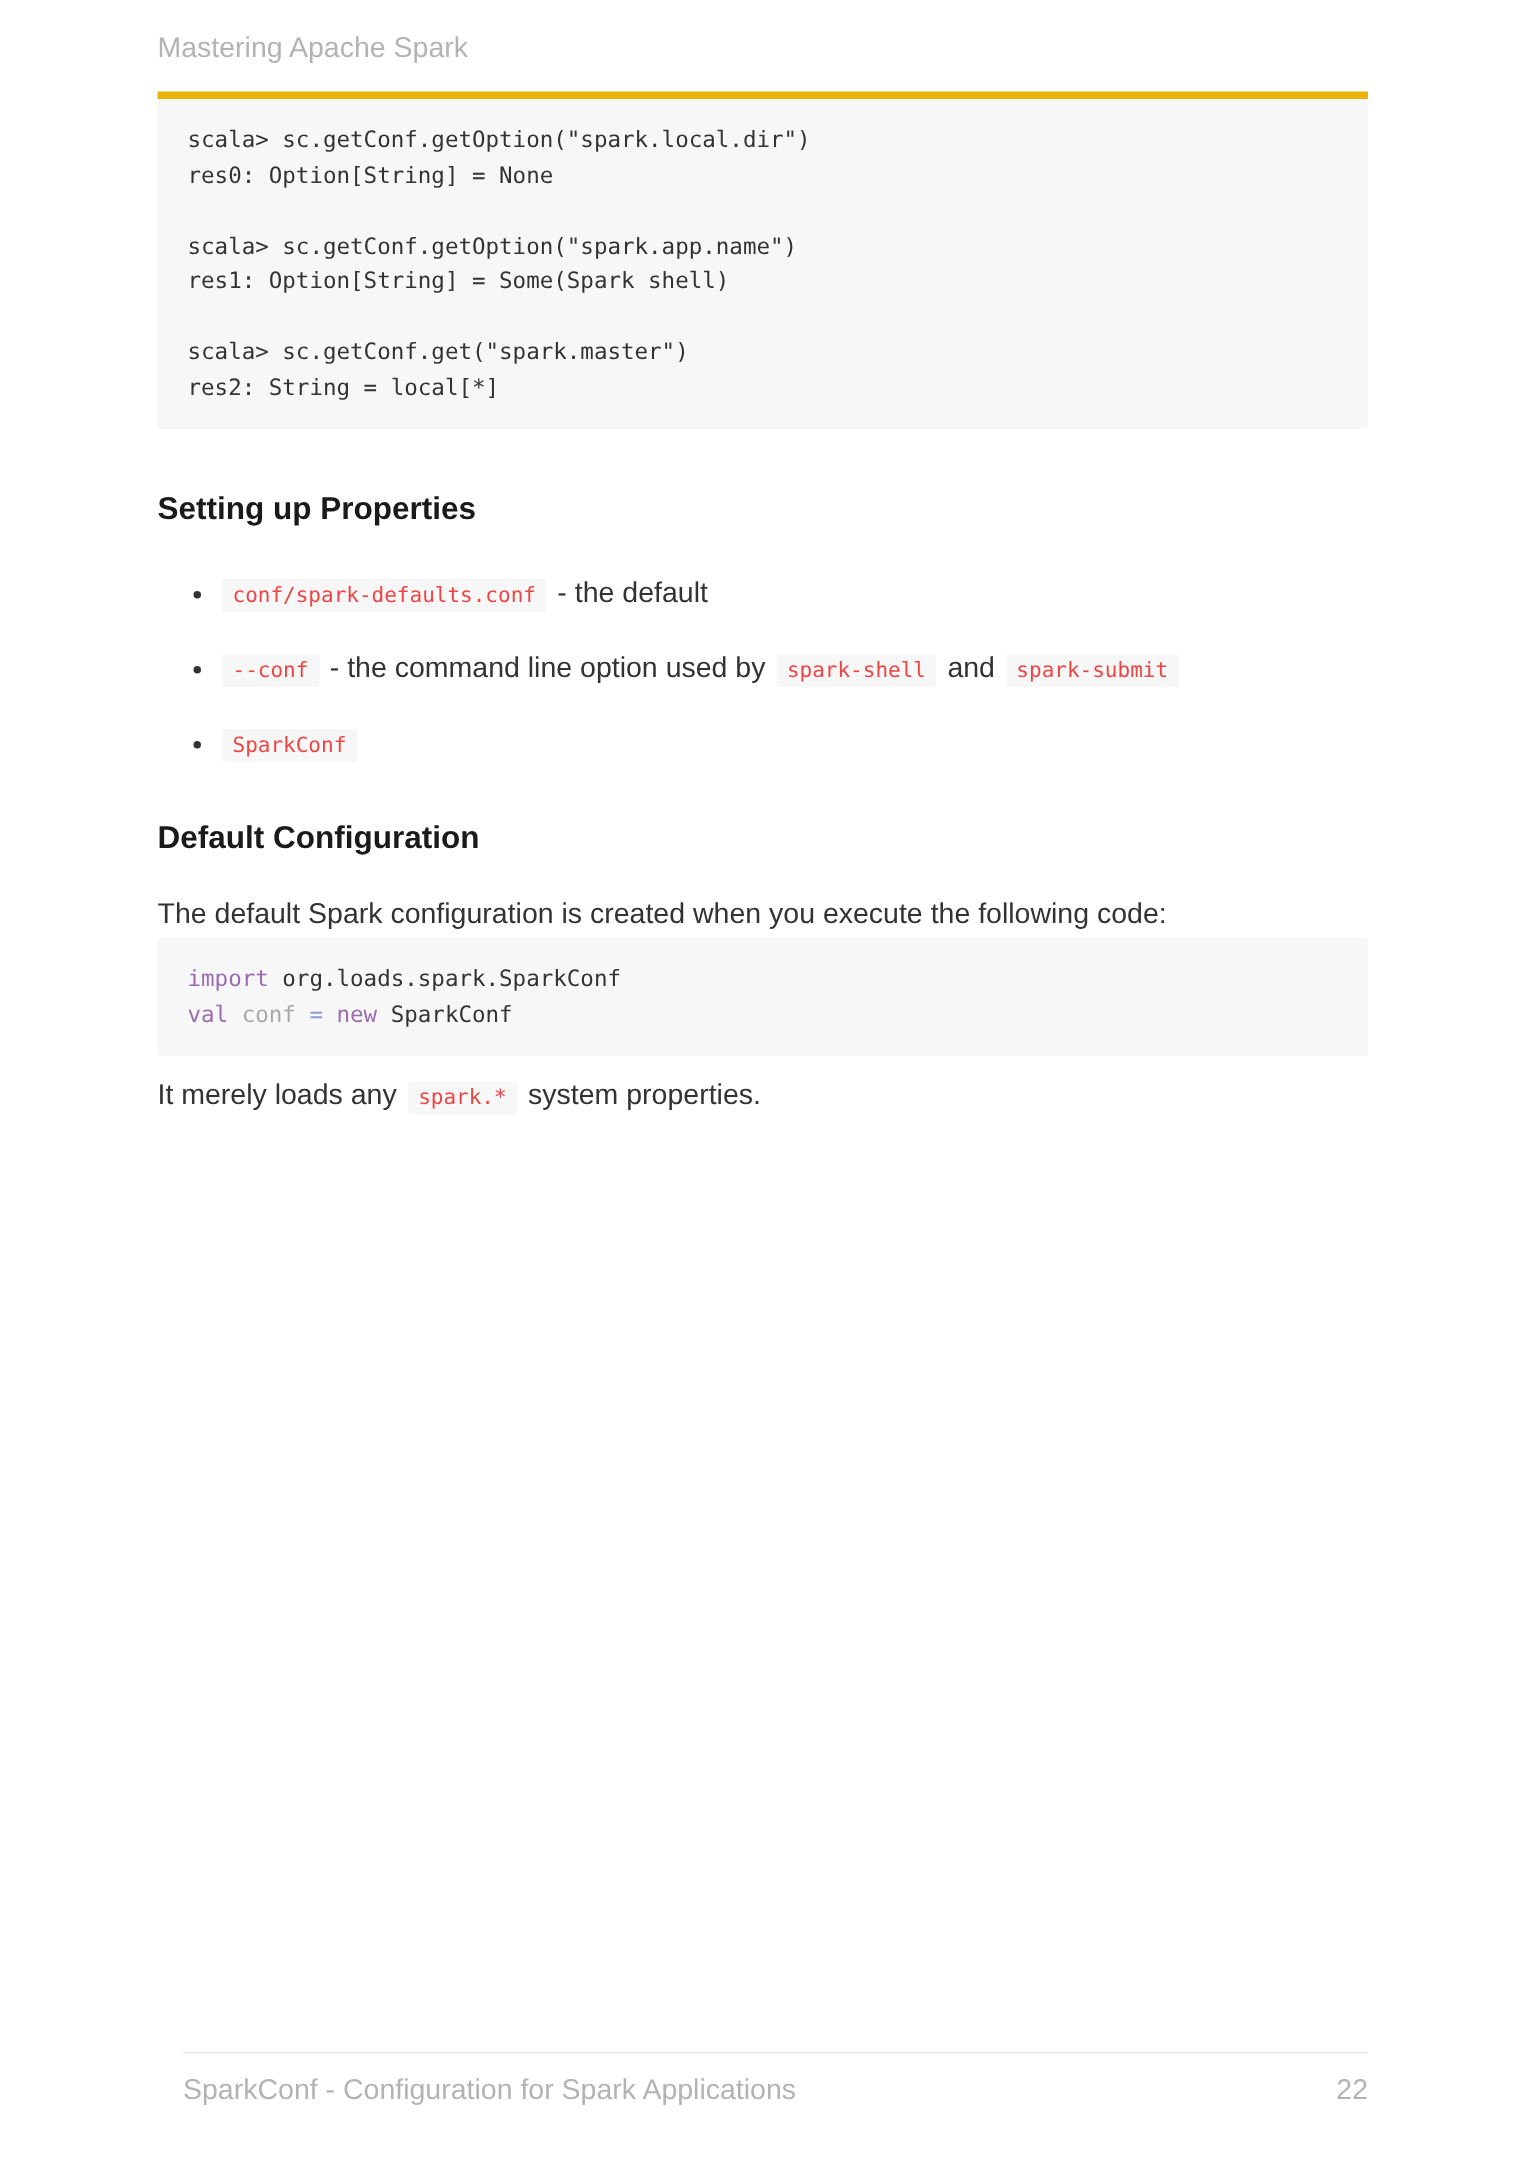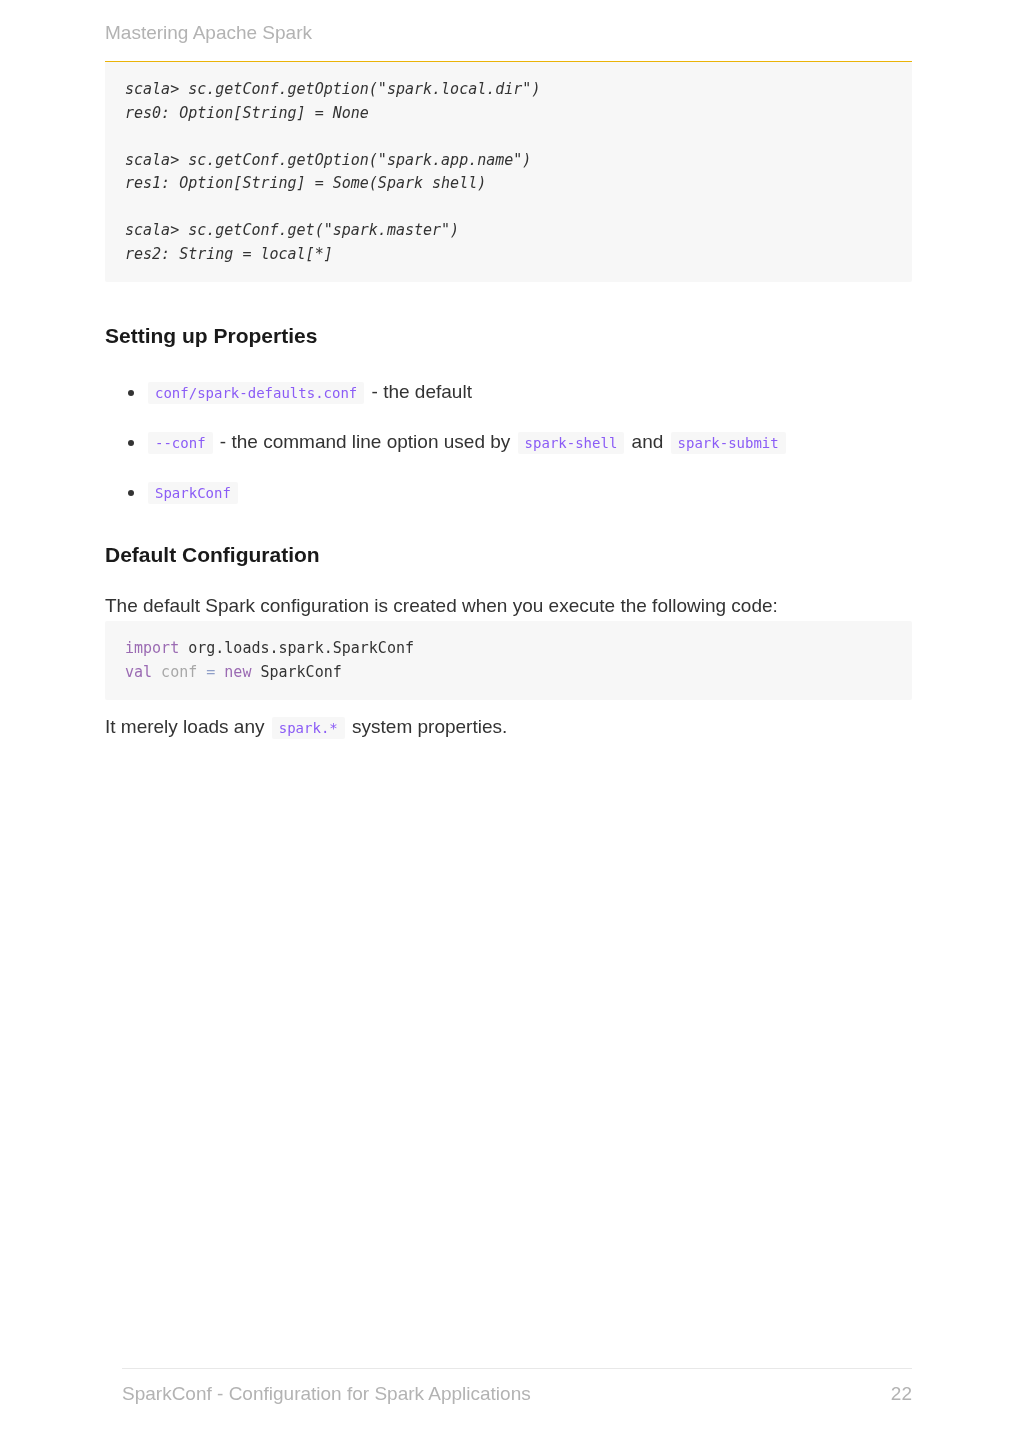--- a/index.html
+++ b/index.html
@@ -11,38 +11,38 @@
     color: #333333;
     font-family: "Liberation Sans", sans-serif;
     position: relative;
     overflow: hidden;
   }
   .content { padding: 0 107px 0 105px; }
 
   .site-header {
     padding-top: 22px;
     padding-bottom: 17px;
-    border-bottom: 1px solid #eab308;
+    border-bottom: 5px solid #eab308;
     font-size: 19px;
     line-height: 22px;
     color: #b3b3b3;
   }
 
   pre.codeblock {
     background: #f7f7f7;
     margin: 0;
     padding: 16px 20px;
     font-family: "DejaVu Sans Mono", monospace;
     font-size: 15px;
     line-height: 23.5px;
     color: #333333;
     white-space: pre;
     border-radius: 2px;
   }
-  .codeblock-1 { margin-top: 33px; font-style: italic; }
+  .codeblock-1 { margin-top: 33px; }
   .codeblock-2 { margin-top: 15px; }
   .codeblock .code-line { white-space: pre; }
 
   h1 {
     font-size: 21px;
     line-height: 36px;
     font-weight: bold;
     color: #1a1a1a;
     margin: 36px 0 0 0;
   }
@@ -67,21 +67,21 @@
     margin-bottom: 21px;
     color: #333333;
   }
   ul.props-list li:last-child { margin-bottom: 0; }
   ul.props-list li::marker { color: #333333; }
 
   code.chip {
     font-family: "DejaVu Sans Mono", monospace;
     font-size: 14px;
     background: #f7f7f7;
-    color: #8b5cf6;
+    color: #ef4444;
     padding: 3px 7px;
     margin: 0 2px;
     border-radius: 2px;
     white-space: nowrap;
   }
 
   .tok-kw  { color: #9b6bb3; }
   .tok-id  { color: #a8a8a8; }
   .tok-op  { color: #8f9fc8; }
   .tok-pl  { color: #333333; }

